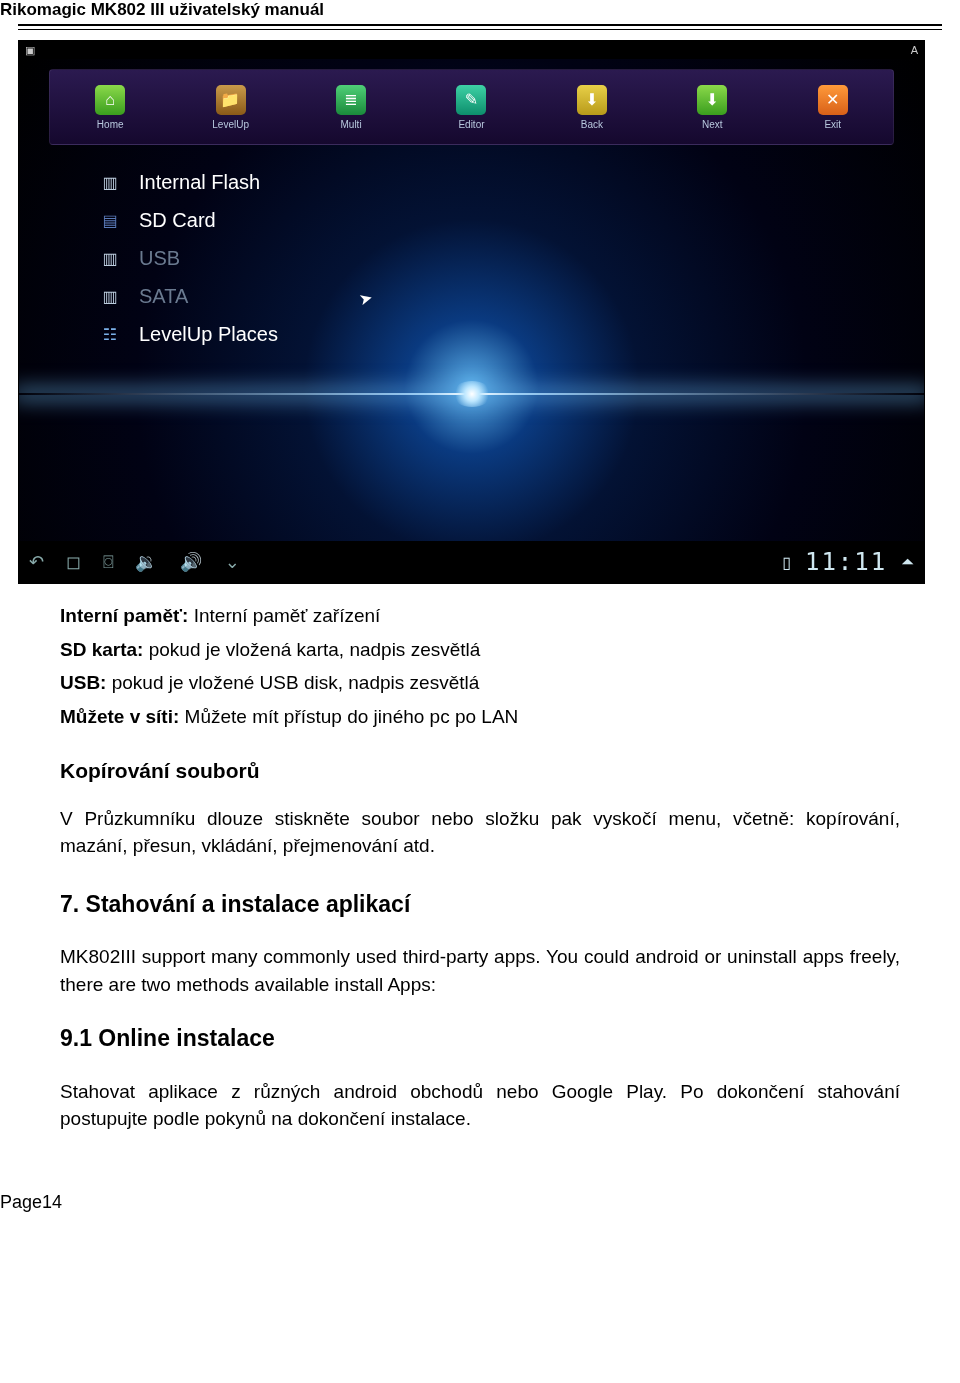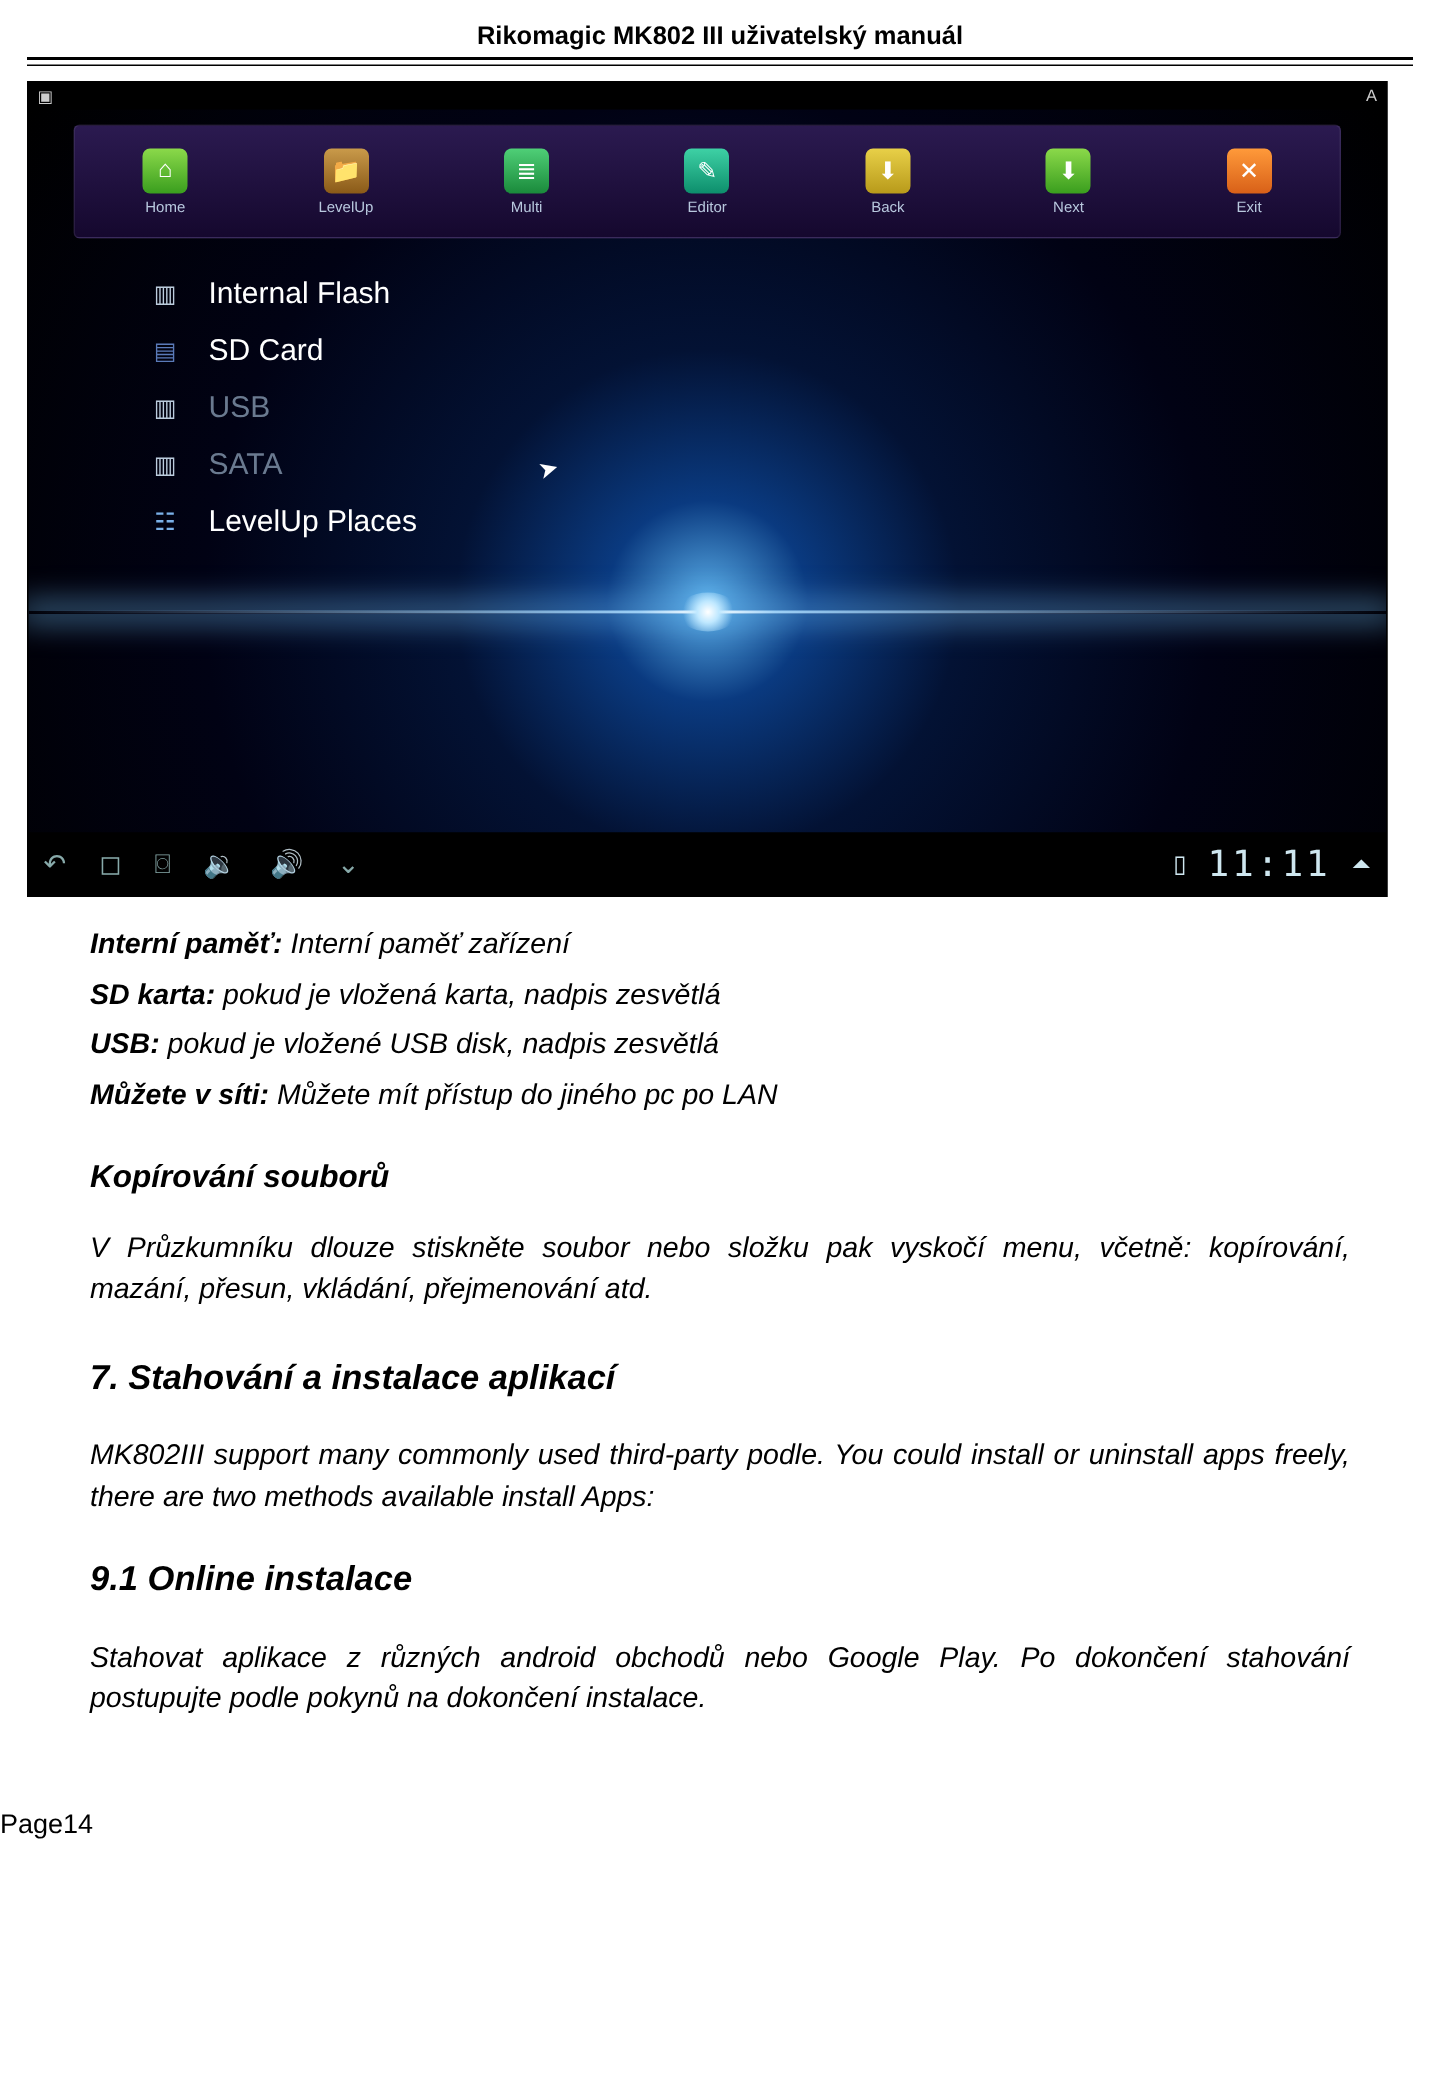--- a/index.html
+++ b/index.html
@@ -4,24 +4,23 @@
 <style>
   body {
     margin: 0;
     padding: 0;
     background: #fff;
     font-family: Arial, Helvetica, sans-serif;
     color: #000;
     width: 960px;
   }
   .page-header {
-    text-align: center;
     font-weight: bold;
     font-size: 17px;
-    padding-top: 14px;
+    padding-top: 0;
     padding-bottom: 4px;
   }
   .hr-thick {
     border: none;
     border-top: 2px solid #000;
     margin: 0 18px;
   }
   .hr-thin {
     border: none;
     border-top: 1px solid #000;
@@ -150,21 +149,21 @@
   .navbar .nav-right { margin-left: auto; display: flex; gap: 14px; align-items: center; color: #cfe7f0; font-size: 24px; }
   .navbar .clock { font-family: monospace; letter-spacing: 2px; }
   .navbar .wifi { font-size: 16px; }
   
 
   .content {
     margin: 0 60px 0 60px;
     font-size: 19px;
     line-height: 1.45;
   }
-  .content p { margin: 0 0 6px 0; font-style: italic; }
+  .content p { margin: 0 0 6px 0; }
   .content .defline {
     text-align: justify;
   }
   .content .section-title {
     font-weight: bold;
     font-size: 21px;
     margin-top: 26px;
     margin-bottom: 18px;
   }
   .content .chapter {
@@ -296,19 +295,19 @@
   </p>
   <p class="defline">
     <b>Můžete v síti:</b>
     <span>Můžete mít přístup do jiného pc po LAN</span>
   </p>
 
   <p class="section-title">Kopírování souborů</p>
   <p class="justify">V Průzkumníku dlouze stiskněte soubor nebo složku pak vyskočí menu, včetně: kopírování, mazání, přesun, vkládání, přejmenování atd.</p>
 
   <p class="chapter">7. Stahování a instalace aplikací</p>
-  <p class="justify">MK802III support many commonly used third-party podle. You could install or uninstall apps freely, there are two methods available install Apps:</p>
+  <p class="justify">MK802III support many commonly used third-party apps. You could android or uninstall apps freely, there are two methods available install Apps:</p>
 
   <p class="subchapter">9.1 Online instalace</p>
   <p class="justify">Stahovat aplikace z různých android obchodů nebo Google Play. Po dokončení stahování postupujte podle pokynů na dokončení instalace.</p>
 </div>
 
 <div class="page-footer">Page14</div>
 
 </body></html>

